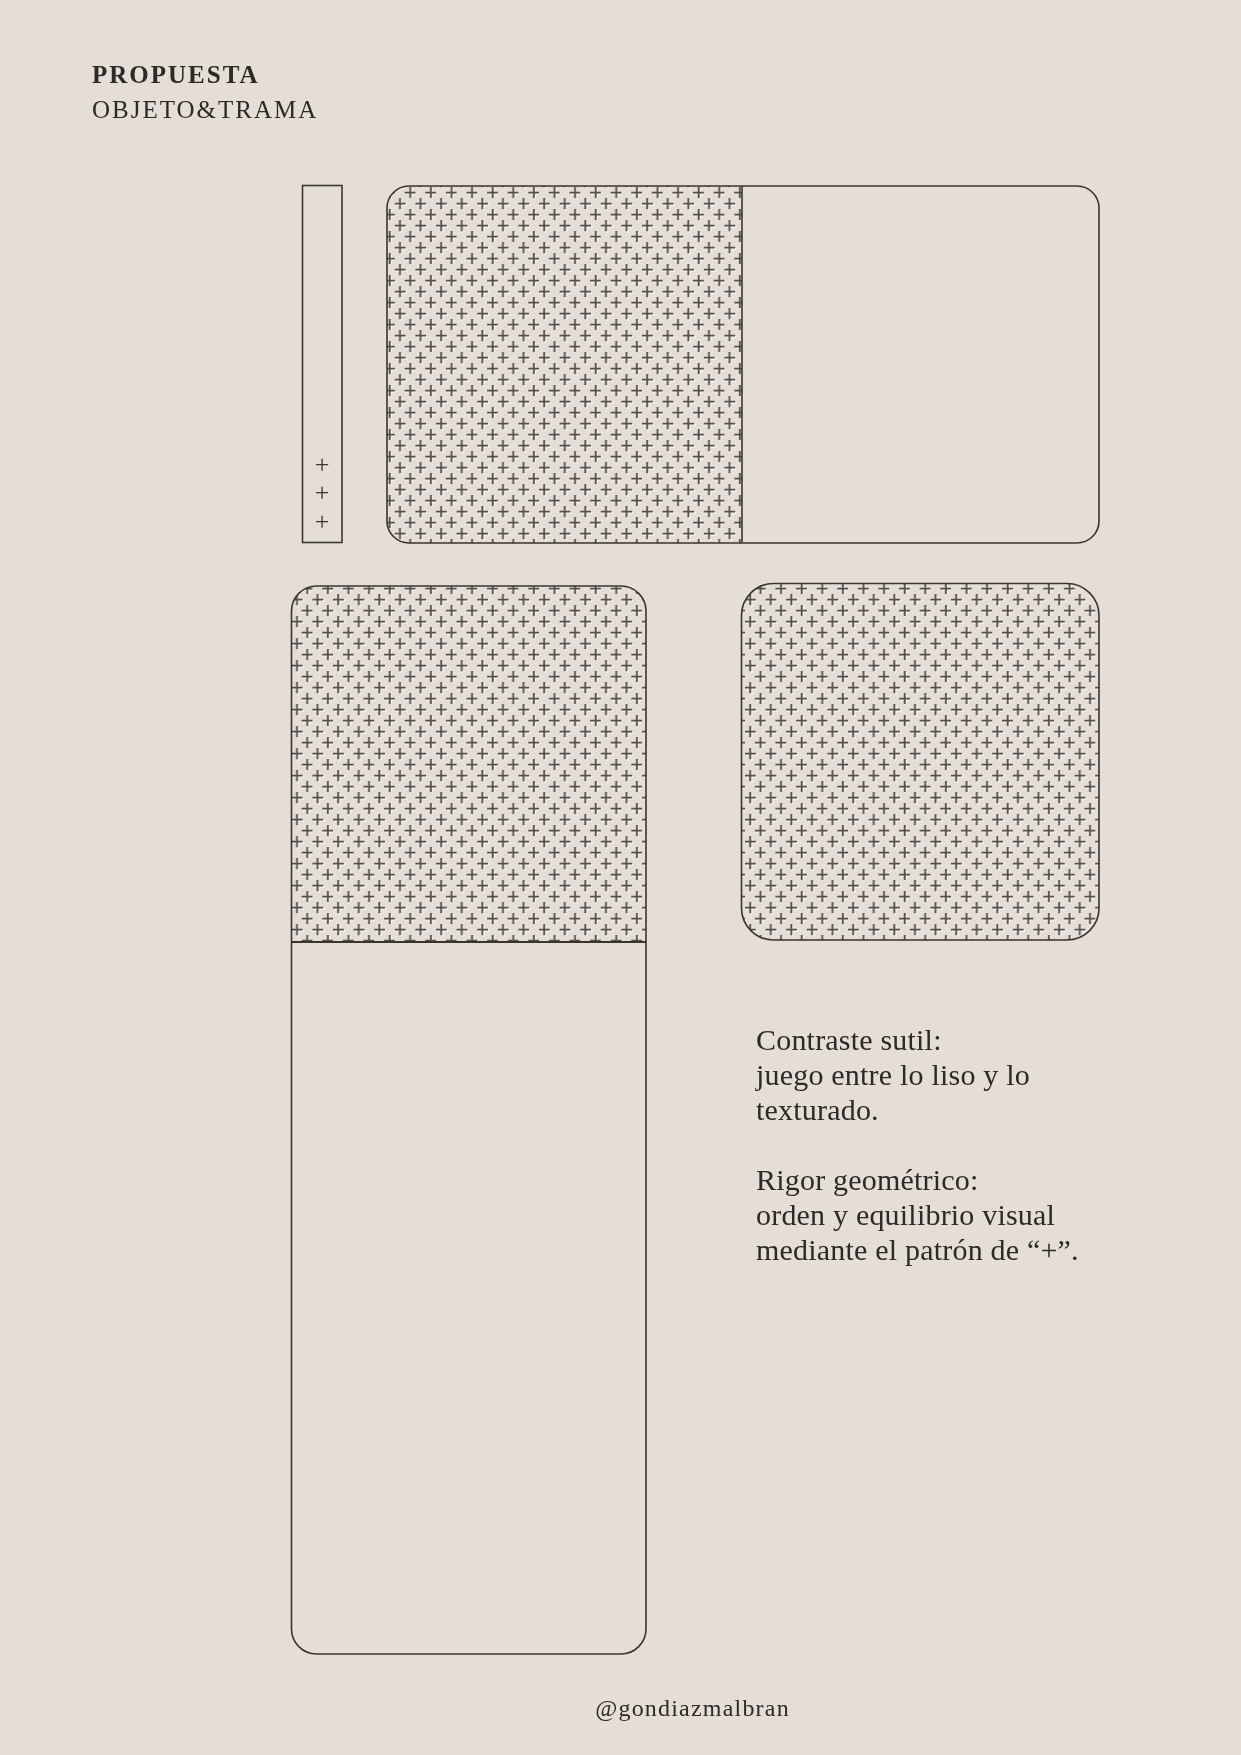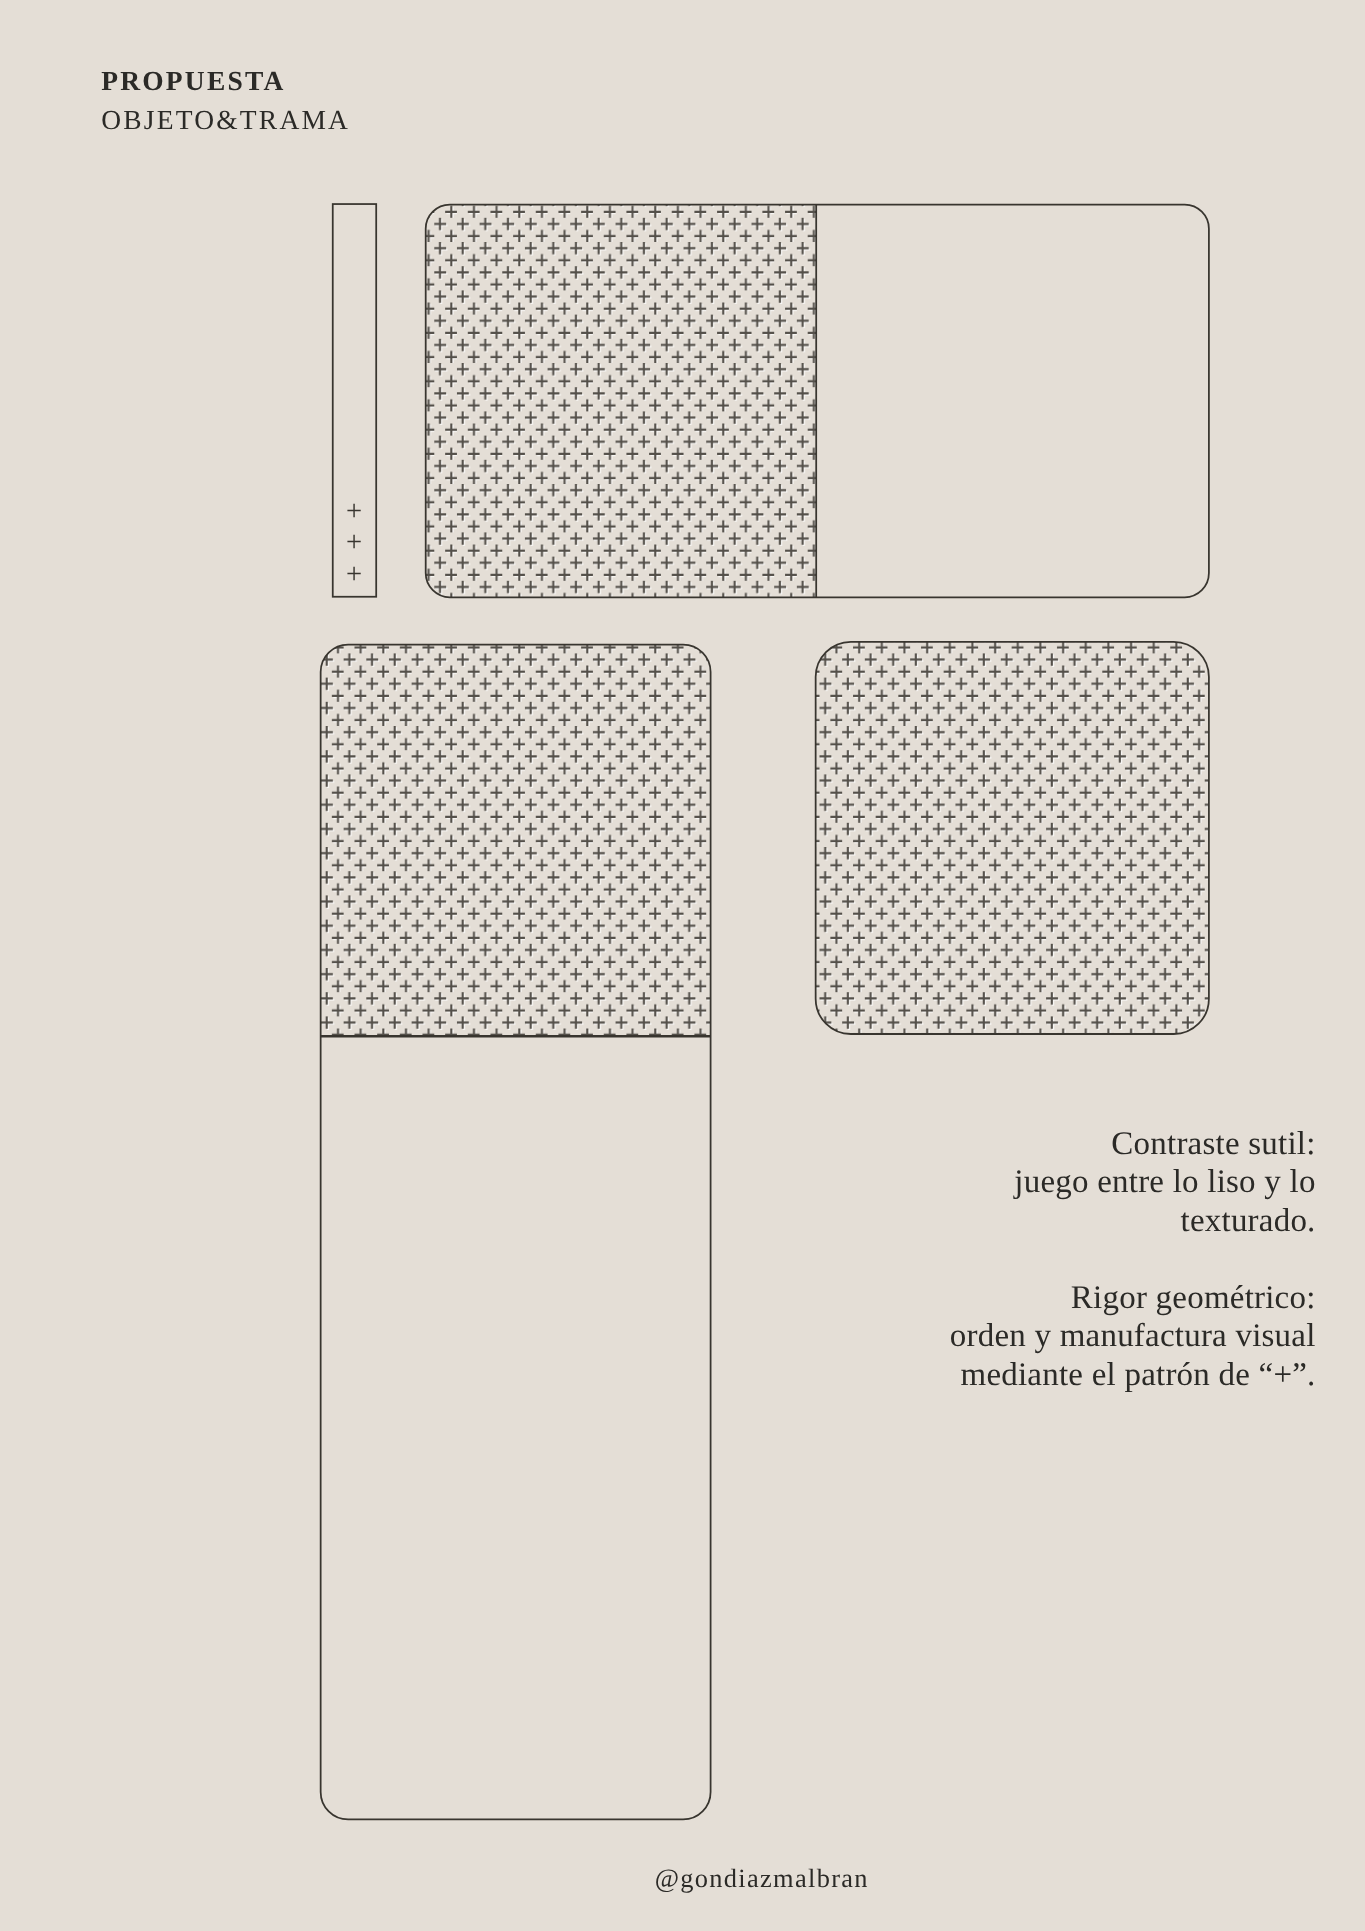--- a/index.html
+++ b/index.html
@@ -44,21 +44,20 @@
 
   .notes{
     position:absolute;left:732px;top:1022px;width:440px;
     font-size:30px;line-height:35px;
     letter-spacing:0.2px;
     color:var(--ink);
   }
   .notes p{
     margin:0 0 35px 0;
     white-space:pre-line;
-    text-align:right;
   }
   .notes p:last-child{margin-bottom:0;}
 
   .footer{
     position:absolute;left:0;top:1693px;width:1241px;
     text-align:center;
     font-size:24px;line-height:30px;letter-spacing:1.2px;padding-left:48px;
   }
 </style>
 </head>
@@ -100,19 +99,19 @@
     <div>+</div>
     <div>+</div>
     <div>+</div>
   </div>
 
   <div class="notes">
     <p>Contraste sutil:
 juego entre lo liso y lo
 texturado.</p>
     <p>Rigor geométrico:
-orden y manufactura visual
+orden y equilibrio visual
 mediante el patrón de “+”.</p>
   </div>
 
   <div class="footer">@gondiazmalbran</div>
 
 </div>
 
 </body></html>

